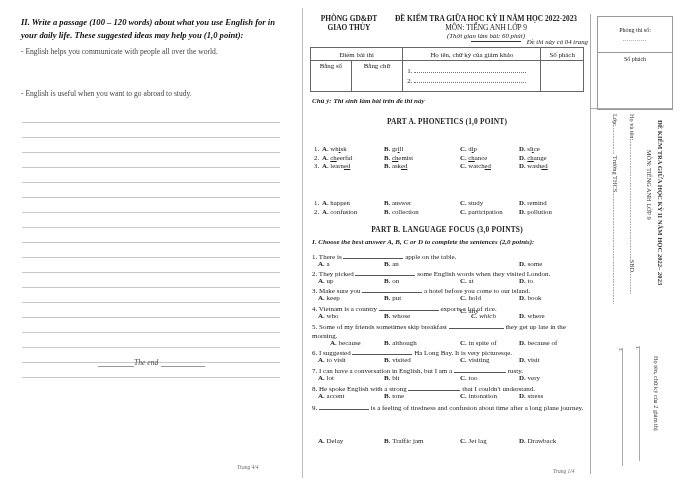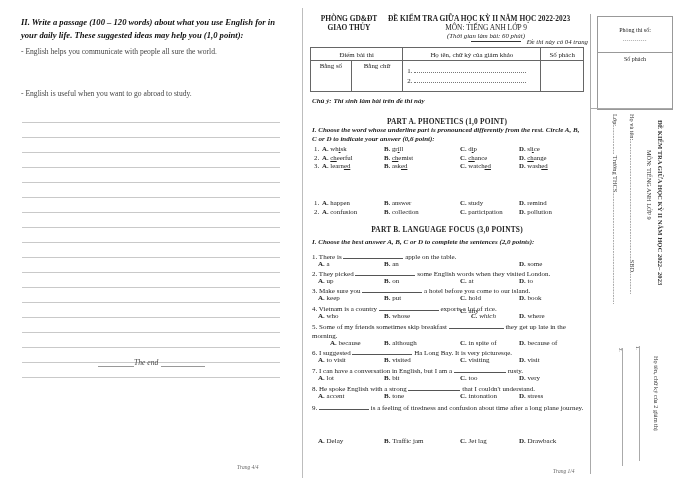--- a/index.html
+++ b/index.html
@@ -16,21 +16,21 @@
   .the-end { position: absolute; left: 98px; top: 358px; font-size: 7.6px; font-style: italic; color: #444; }
   .the-end .blank { display: inline-block; border-bottom: 1px solid #999; vertical-align: bottom; height: 8px; }
   .page-num { position: absolute; font-size: 5.5px; font-style: italic; color: #666; }
 
   .divider-v { position: absolute; left: 302px; top: 8px; width: 1px; height: 470px; background: #bdbdbd; }
 
   
   #right-page { position: absolute; left: 308px; top: 0; width: 280px; height: 491px; font-size: 7.3px; }
   .hdr-left { position: absolute; left: 6px; top: 14px; width: 70px; text-align: center;
               font-weight: bold; font-size: 7.4px; line-height: 9px; }
-  .hdr-title { position: absolute; left: 80px; top: 14px; width: 196px; 
+  .hdr-title { position: absolute; left: 80px; top: 14px; width: 196px; text-align: center;
                font-weight: bold; font-size: 7.4px; line-height: 9px; }
   .hdr-subject { position: absolute; left: 80px; top: 23px; width: 196px; text-align: center; font-size: 7.4px; }
   .hdr-time { position: absolute; left: 80px; top: 32px; width: 196px; text-align: center; font-size: 6.8px; font-style: italic; }
   .hdr-time-underline { position: absolute; left: 163px; top: 41px; width: 50px; border-top: 1px solid #333; }
   .hdr-pages { position: absolute; right: 0px; top: 38px; font-size: 6.8px; font-style: italic; }
 
   table.score { position: absolute; left: 2px; top: 47px; width: 274px; border-collapse: collapse; font-size: 6.9px; }
   table.score td { border: 1px solid #666; text-align: center; padding: 1px 2px; height: 10px; }
   table.score .sign-lines { text-align: left; padding-left: 4px; line-height: 10px; }
   table.score .dotline { display: inline-block; width: 112px; border-bottom: 1px dotted #777; height: 6px; }
@@ -55,21 +55,21 @@
   .hline-strip { position: absolute; left: 0px; top: 108px; width: 82px; border-top: 1px solid #aaa; }
   .vtext { position: absolute; transform-origin: left top; transform: rotate(90deg); white-space: nowrap; font-size: 6.3px; color: #333; }
   .vtext.bold { font-weight: bold; font-size: 6.6px; }
   .vline { position: absolute; width: 1px; background: #aaa; }
 </style>
 </head>
 <body>
 
 <div id="left-page">
   <div class="q-heading">II. Write a passage (100 – 120 words) about what you use English for in your daily life. These suggested ideas may help you (1,0 point):</div>
-  <div class="idea" style="top:47px">- English helps you communicate with people all sure the world.</div>
+  <div class="idea" style="top:47px">- English helps you communicate with people all over the world.</div>
   <div class="idea" style="top:89px">- English is useful when you want to go abroad to study.</div>
 
   <div class="writing-lines" id="writing-lines">
       <div class="wline"></div>
       <div class="wline"></div>
       <div class="wline"></div>
       <div class="wline"></div>
       <div class="wline"></div>
       <div class="wline"></div>
       <div class="wline"></div>
@@ -120,21 +120,20 @@
         <div><span>2.</span> <span class="dotline"></span></div>
       </td>
       <td></td>
     </tr>
   </tbody>
     </table>
 
   <div class="note">Chú ý: Thí sinh làm bài trên đề thi này</div>
 
   <div class="part-title" style="top:117px">PART A. PHONETICS (1,0 POINT)</div>
-  <div class="instr" style="top:126px">I. Choose the word whose underline part is pronounced differently from the rest. Circle A, B, C or D to indicate your answer (0,6 point):</div>
   <div id="pa-s1">
       <div class="opt-row" style="top: 145px;">
         <span style="left: 0px;">1.</span>
         <span style="left: 8px;"><b>A. </b>wh<span class="u" style="position: static;">i</span>sk</span>
         <span style="left: 70px;"><b>B. </b>gr<span class="u" style="position: static;">i</span>ll</span>
         <span style="left: 146px;"><b>C. </b>d<span class="u" style="position: static;">i</span>p</span>
         <span style="left: 205px;"><b>D. </b>sl<span class="u" style="position: static;">i</span>ce</span>
       </div>
       <div class="opt-row" style="top: 153.5px;">
         <span style="left: 0px;">2.</span>

